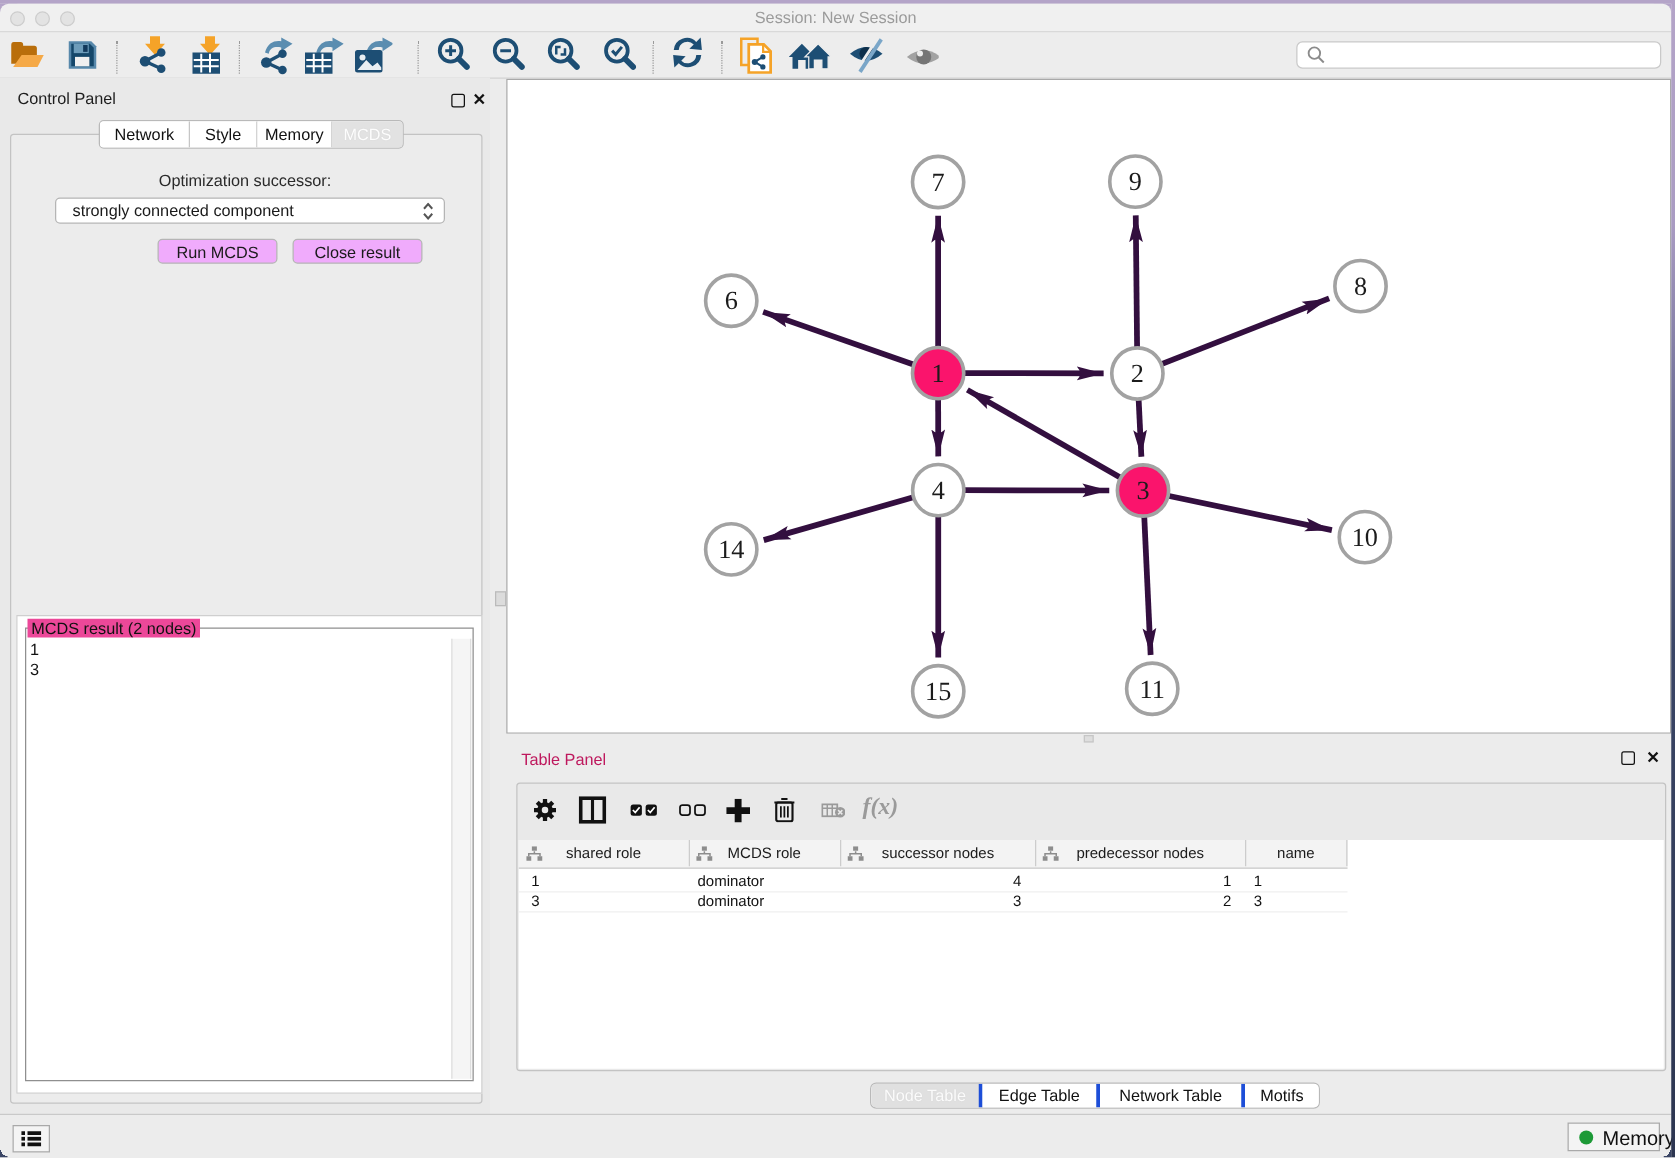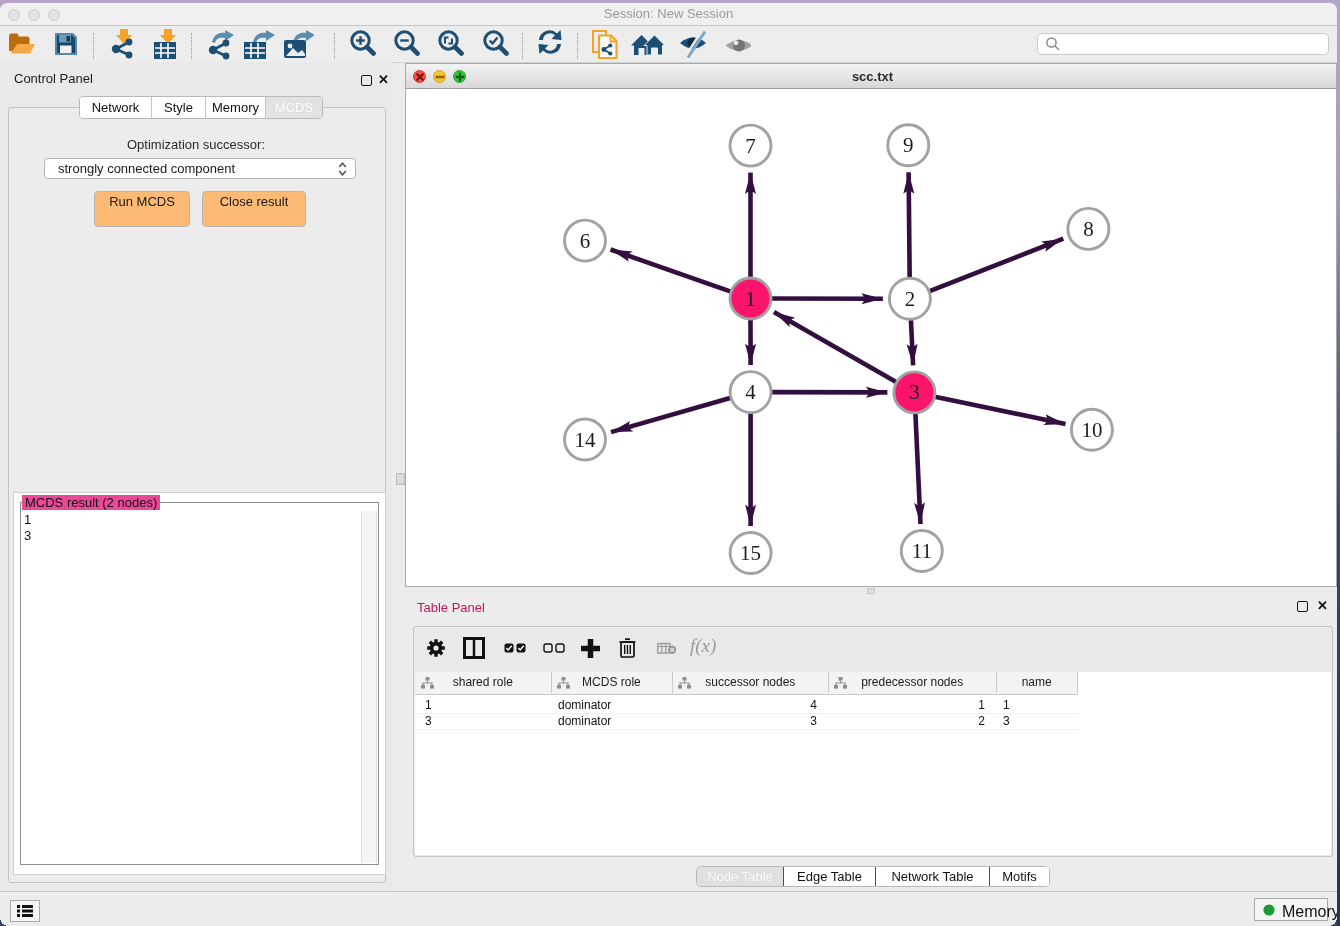--- a/index.html
+++ b/index.html
@@ -34,23 +34,23 @@
 #tabs div{font-size:13px;color:#111;line-height:21px;text-align:center;
   border-right:1px solid #c6c6c6;background:#fff;}
 #tabs div:last-child{border-right:none;}
 #tabs .sel{background:#e2e2e2;color:#fdfdfd;text-shadow:0 0 1px #cfcfcf;}
 #optlabel{position:absolute;left:0;top:75px;width:392px;text-align:center;
   font-size:13px;color:#2a2a2a;}
 #combo{position:absolute;left:44px;top:96px;width:310px;height:19px;
   background:#fff;border:1px solid #b5b5b5;border-radius:4px;
   font-size:13px;line-height:19px;color:#1a1a1a;}
 #combo span{position:absolute;left:13px;top:0;}
-.btn{position:absolute;height:36px;background:#fdba74;border:1px solid #b5b5b5;
+.btn{position:absolute;height:20px;background:#f0abfc;border:1px solid #b5b5b5;
   border-radius:4px;font-size:13px;color:#1a1a1a;text-align:center;
-  line-height:20px;box-sizing:border-box;}
+  line-height:20px;box-sizing:border-box;margin-left:32px;}
 #fieldset{position:absolute;left:13px;top:430px;width:371px;height:381px;
   background:#fff;border:1px solid #cfcfcf;}
 #fieldset .fsborder{position:absolute;left:6px;top:9px;width:357px;height:361px;
   border:1px solid #8f8f8f;}
 #fieldset .legend{position:absolute;left:8px;top:2px;background:#ec4899;
   padding:0 3px;font-size:13px;color:#111;}
 #fieldset .inner{position:absolute;left:7px;top:17px;width:355px;
   font-size:13px;color:#111;}
 #fieldset .inner div{padding-left:3px;line-height:16px;}
 #resscroll{position:absolute;right:8px;top:18px;width:14px;height:352px;
@@ -67,34 +67,34 @@
 #graph{position:absolute;left:0;top:25px;}
 #graph text{font-size:21px;fill:#1c1c1c;text-anchor:middle;
   font-family:"Liberation Serif",serif;}
 #graph circle{stroke:#a2a2a2;stroke-width:2.9;}
 #graph line{stroke:#330f3f;stroke-width:4.6;}
 
 #tpanel{left:393px;top:587px;width:944px;height:304px;background:#ececec;}
 #tpanel .hdr{position:absolute;left:24px;top:13px;font-size:13px;color:#be185d;}
 #tbox{position:absolute;left:20px;top:39px;width:918px;height:229px;
   background:#e9e9e9;border:1px solid #c3c3c3;border-radius:3px;}
-#ttools{position:absolute;left:0;top:0;width:100%;height:44px;}
+#ttools{position:absolute;left:0;top:0;width:100%;height:44px;font-weight:bold;}
 #tgrid{position:absolute;left:1px;top:45px;right:1px;bottom:1px;background:#fff;}
 #thead{position:absolute;left:0;top:0;height:22px;width:663px;
   background:#f3f3f3;border-bottom:1px solid #c9c9c9;}
 .th{position:absolute;top:0;height:21px;border-right:1px solid #cccccc;
   font-size:12px;color:#1b1b1b;text-align:center;line-height:21px;}
 .trow{position:absolute;left:0;width:663px;height:16px;font-size:12px;
   color:#111;border-bottom:1px solid #f0f0f0;}
 .trow span{position:absolute;top:1px;}
 
 #btabs{position:absolute;left:696px;top:866px;height:19px;display:flex;
   border:1px solid #b9b9b9;border-radius:5px;overflow:hidden;background:#fff;}
 #btabs div{font-size:13px;color:#111;line-height:19px;
-  text-align:center;border-right:1px solid #1d4ed8;background:#fff;}
+  text-align:center;border-right:3px solid #1d4ed8;background:#fff;}
 #btabs div:last-child{border-right:none;}
 #btabs .sel{background:#e0e0e0;color:#fbfbfb;text-shadow:0 0 1px #d0d0d0;}
 
 #statusbar{left:0;top:891px;width:1337px;height:35px;background:#ececec;
   border-top:1px solid #c9c9c9;}
 #listbtn{position:absolute;left:10px;top:8px;width:28px;height:20px;
   background:#f4f4f4;border:1px solid #a9a9a9;}
 #membtn{position:absolute;left:1254px;top:6px;width:74px;height:23px;
   background:#f4f4f4;border:1px solid #a9a9a9;box-sizing:border-box;
   font-size:16px;color:#111;}
@@ -261,35 +261,20 @@
     <div class="fsborder"></div>
     <div class="legend">MCDS result (2 nodes)</div>
     <div class="inner">
       <div style="padding-top:2px">1</div>
       <div>3</div>
     </div>
     <div id="resscroll"></div>
   </div>
 </div>
 <div id="netwin" class="abs">
-  <div id="nettitle">
-    <div class="mtl" style="left:7px;background:#f1564a;border:1px solid #d8372b;"></div>
-    <svg class="abs" style="left:9px;top:8px" width="10" height="10">
-        <path d="M2.2 2.2 L7.8 7.8 M7.8 2.2 L2.2 7.8" stroke="#8c1208" stroke-width="2.3" stroke-linecap="round"></path>
-      </svg>
-    <div class="mtl" style="left:27px;background:#f5c42e;border:1px solid #d6a31a;"></div>
-    <svg class="abs" style="left:29px;top:8px" width="10" height="10">
-        <path d="M1.6 5 L8.4 5" stroke="#8a6407" stroke-width="2.5" stroke-linecap="round"></path>
-      </svg>
-    <div class="mtl" style="left:47px;background:#33c53e;border:1px solid #1fa52c;"></div>
-    <svg class="abs" style="left:49px;top:8px" width="10" height="10">
-        <path d="M1.6 5 L8.4 5 M5 1.6 L5 8.4" stroke="#0e5f0e" stroke-width="2.3" stroke-linecap="round"></path>
-      </svg>
-    <div class="t">scc.txt</div>
-  </div>
   <svg id="graph" width="930" height="498">
   <defs>
     <marker id="ah" markerWidth="23" markerHeight="13" refX="21.5" refY="6" orient="auto" markerUnits="userSpaceOnUse">
       <path d="M0 0.5 L21.5 6 L0 11.5 Q5.5 6 0 0.5 Z" fill="#330f3f"></path>
     </marker>
   </defs>
   <g marker-end="url(#ah)">
   <line x1="344.5" y1="191.0" x2="344.5" y2="83.6"></line>
   <line x1="327.0" y1="203.4" x2="204.5" y2="160.5"></line>
   <line x1="363.0" y1="209.5" x2="476.9" y2="209.7"></line>

